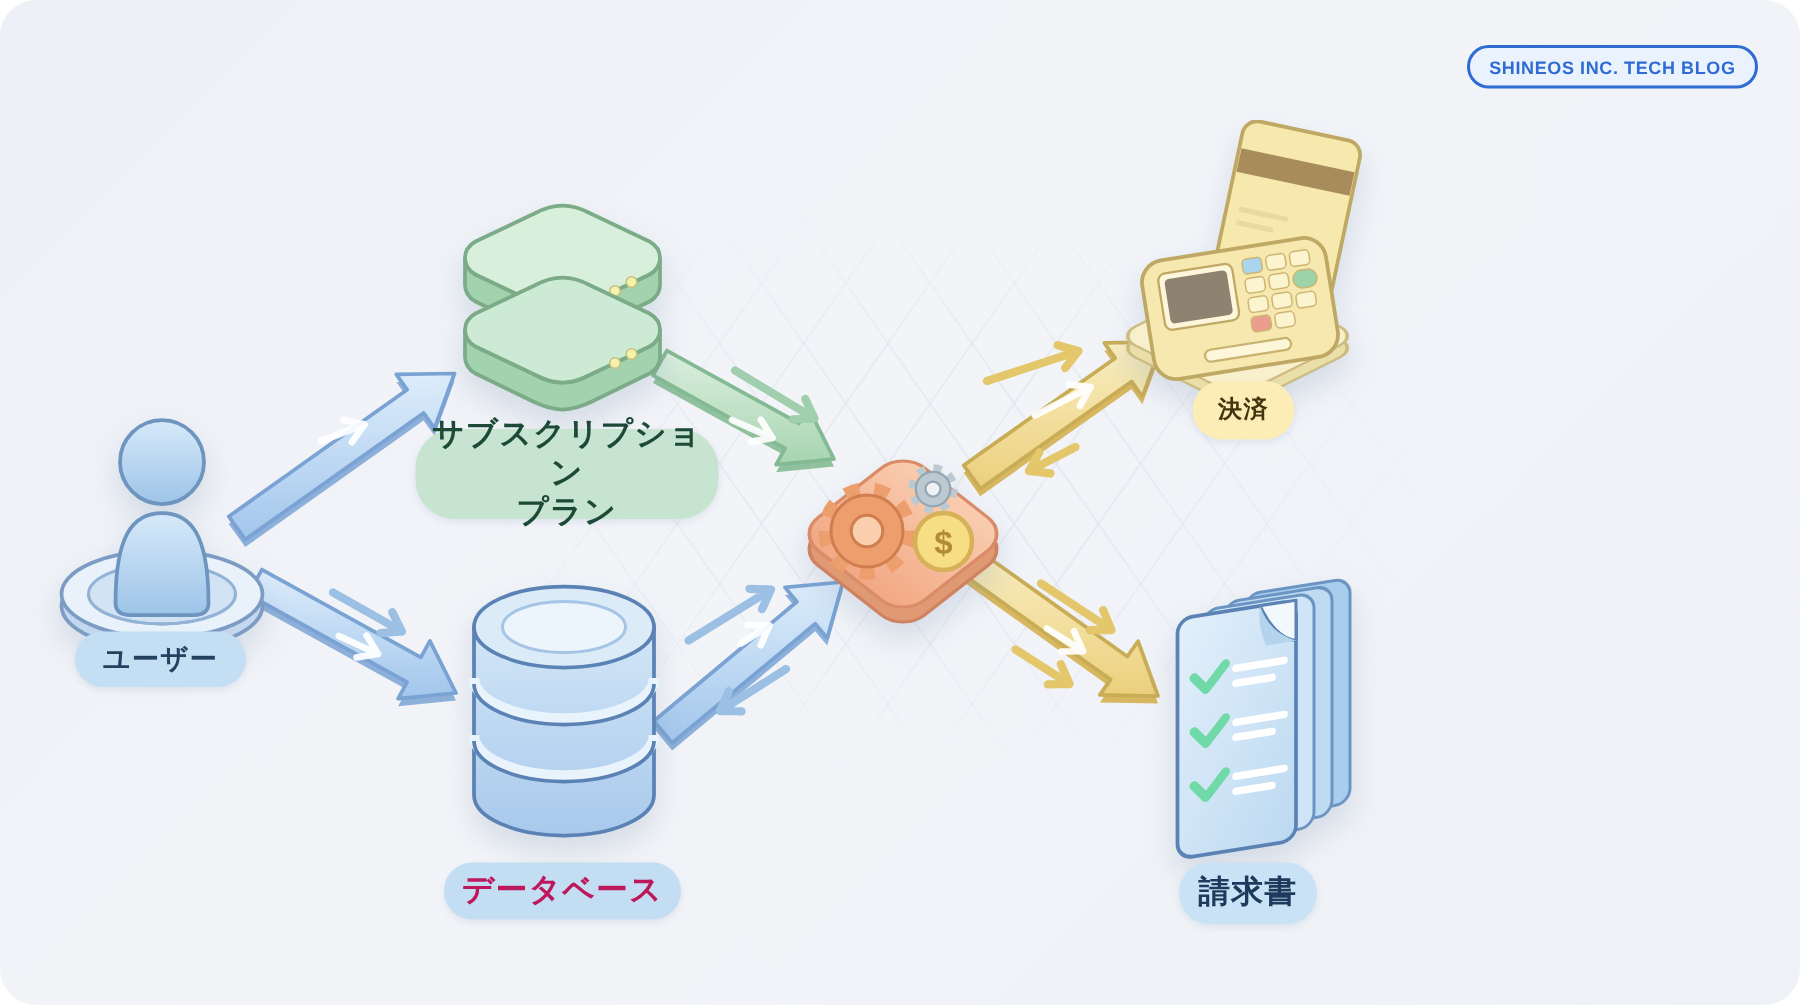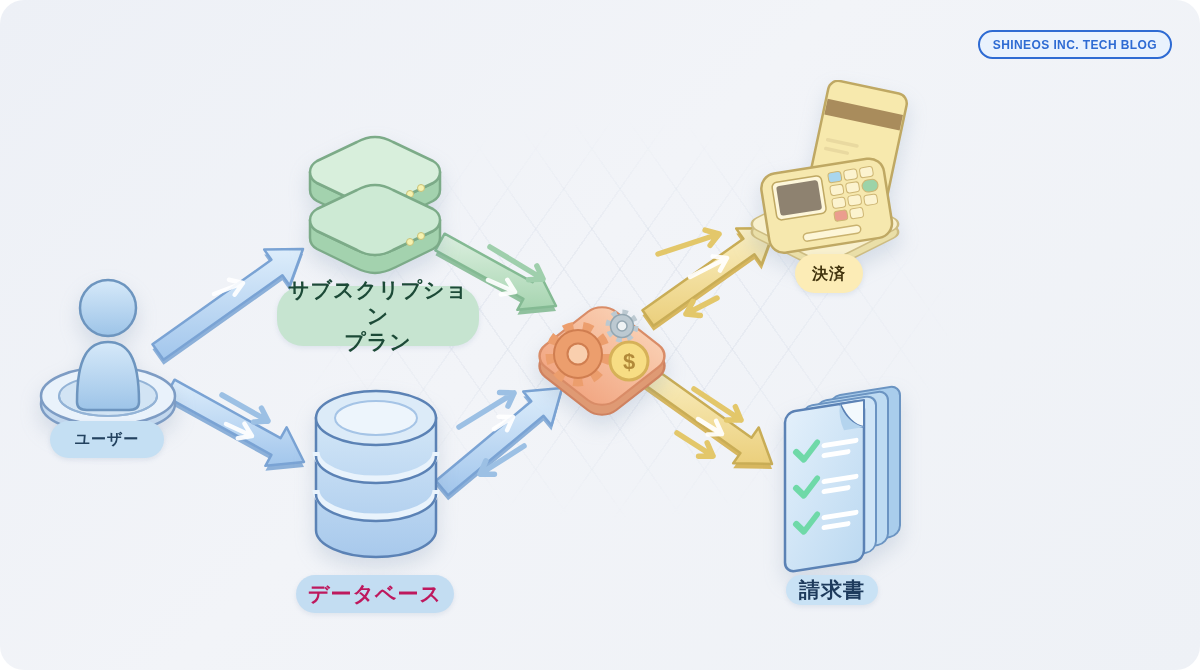--- a/index.html
+++ b/index.html
@@ -20,26 +20,26 @@
     opacity:.8;
   }
   svg.icon{position:absolute;filter:drop-shadow(0 10px 10px rgba(110,135,170,.22));}
   #arrows{position:absolute;inset:0;width:1200px;height:670px;}
   .lbl{
     position:absolute;display:flex;align-items:center;justify-content:center;
     text-align:center;font-weight:700;border-radius:26px;line-height:1.25;
     white-space:pre-line;letter-spacing:1px;
     box-shadow:0 2px 5px rgba(120,145,180,.16);
   }
-  .lbl-user   {left:50px;  top:421px; width:114px; height:37px; font-size:15px; background:#c4dff3; color:#23425f;}
+  .lbl-user   {left:50px;  top:421px; width:114px; height:37px; font-size:18px; background:#c4dff3; color:#23425f;}
   .lbl-sub    {left:277px; top:286px; width:202px; height:60px; font-size:21px; background:#c6e4d0; color:#1c4a37;}
   .lbl-db     {left:296px; top:575px; width:158px; height:38px; font-size:21px; background:#c3ddf2; color:#be185d;}
   .lbl-billing{left:547px; top:421px; width:112px; height:37px; font-size:21px; background:#f8c7a9; color:#3c2620;}
   .lbl-pay    {left:795px; top:254px; width:68px;  height:39px; font-size:16px; background:#fcecb6; color:#43350f;}
-  .lbl-inv    {left:786px; top:575px; width:92px;  height:30px; font-size:21px; background:#c9e2f5; color:#1d3a5c;}
+  .lbl-inv    {left:786px; top:575px; width:92px;  height:41px; font-size:21px; background:#c9e2f5; color:#1d3a5c;}
   .badge{
     position:absolute;top:30px;right:28px;height:29px;padding:0 13px;
     display:flex;align-items:center;border:2px solid #2e6bd3;border-radius:15px;
     background:#e9f2fd;color:#2e6bd3;font-size:12px;font-weight:800;letter-spacing:.4px;
   }
 </style>
 </head>
 <body>
 
 <div class="canvas">

